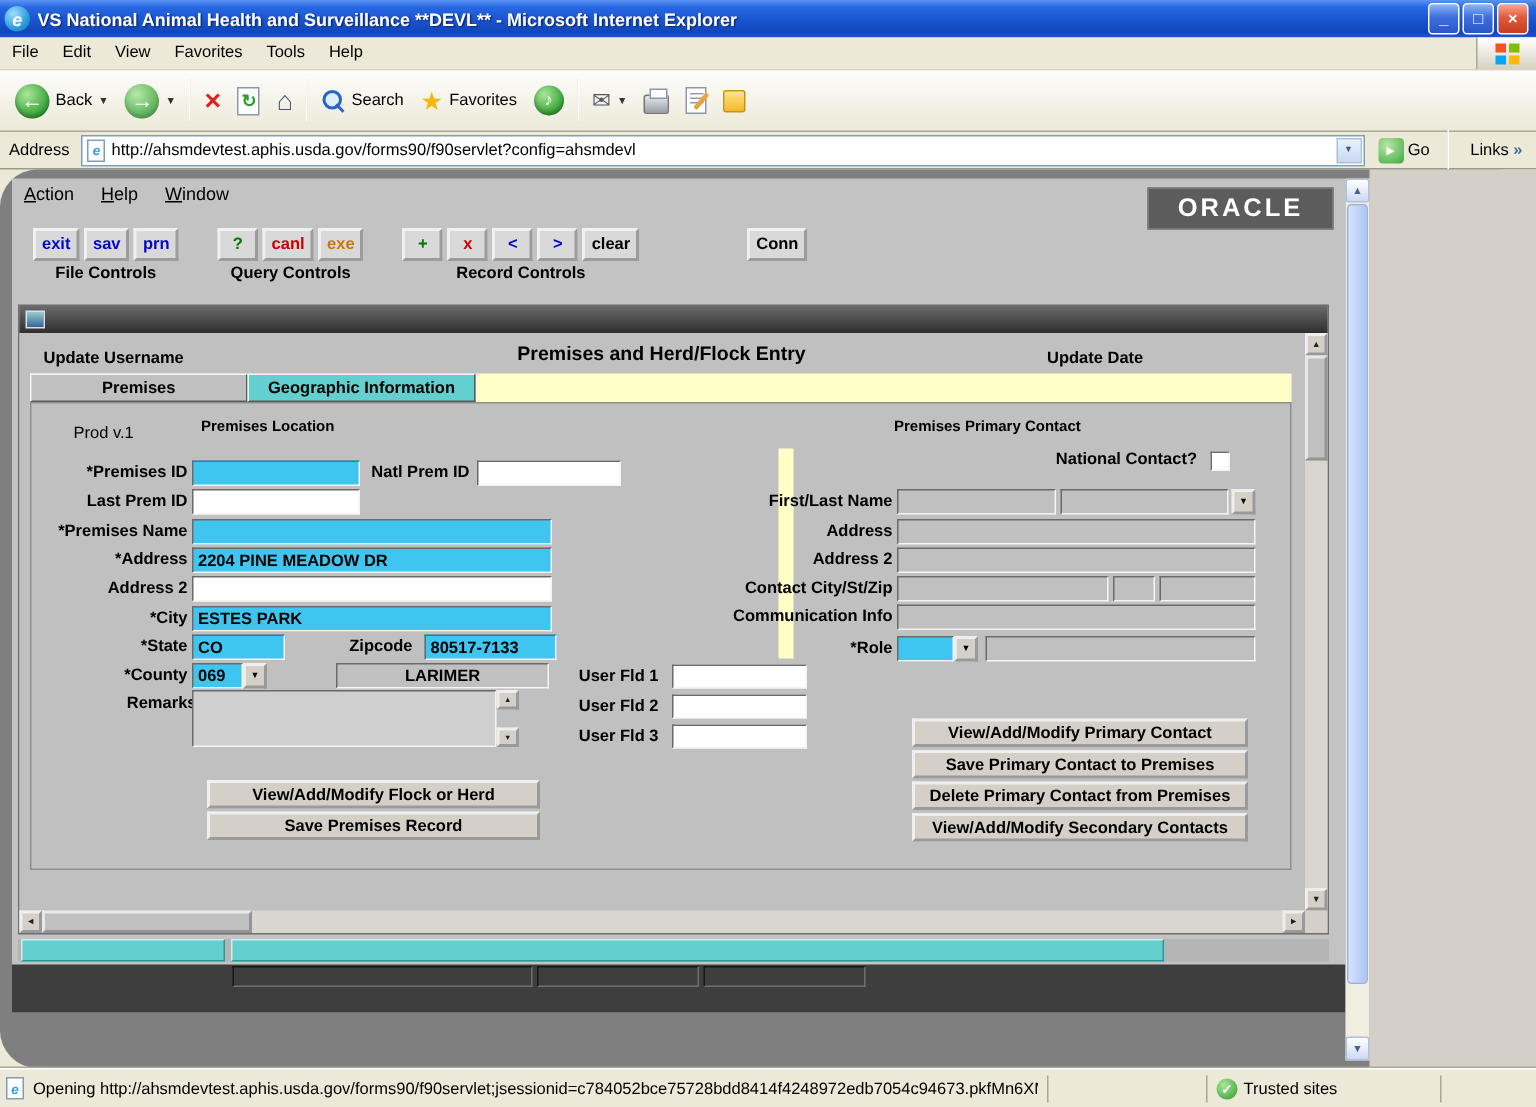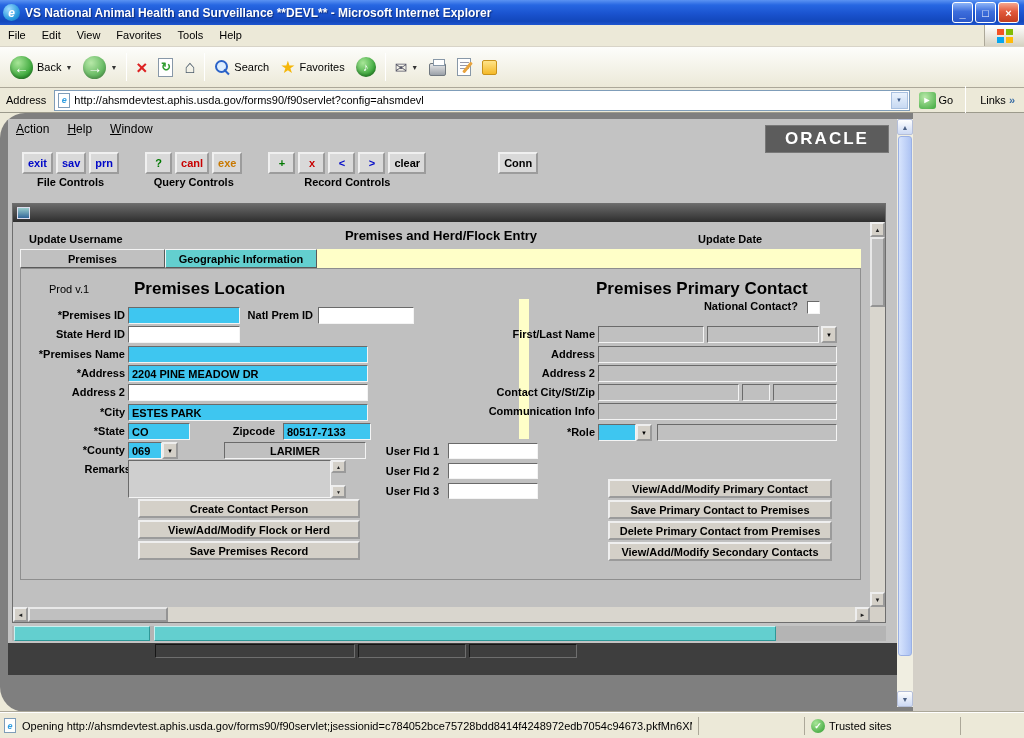--- a/index.html
+++ b/index.html
@@ -121,21 +121,21 @@
   #canvas { left:0; top:18px; width:857px; height:385px; background:#C0C0C0; }
 
   .sbar { background:#D9D6CE; }
   .sbtn { position:absolute; width:15px; height:15px; background:#D4D0C8; border:2px outset #EEE;
     font-size:6px; color:#222; display:flex; align-items:center; justify-content:center; }
   .sthumb { position:absolute; background:#C0C0C0; border:2px outset #E8E8E8; }
 
   
   .flabel { font-weight:bold; text-align:right; line-height:17px; white-space:nowrap; }
   .hdr1 { font-weight:bold; font-size:13px; }
-  .hdr2 { font-weight:bold; font-size:17px; }
+  .hdr2 { font-weight:bold; font-size:10px; }
   .tabstrip { background:#FFFFC8; }
   .tab { height:19px; display:flex; align-items:center; justify-content:center; font-weight:bold;
     border:1px solid; border-color:#F4F4F4 #5A5A5A #5A5A5A #F4F4F4; }
   .tab.active { background:#C0C0C0; }
   .tab.geo { background:#63CFCF; }
   .cbox { border:1px solid #8E8E8E; }
   .tfield { height:17px; border:1px solid; border-color:#6A6A6A #F4F4F4 #F4F4F4 #6A6A6A;
     background:#FFF; font:bold 11px "Liberation Sans",sans-serif; padding:0 3px; color:#000; outline:none; }
   .cyanf { background:#3EC6F0; }
   .grayf { background:#C0C0C0;text-align:center; }
@@ -342,21 +342,21 @@
           <span class="flabel ab" style="left:637px;top:29px;width:140px;">National Contact?</span>
           <span class="chkbox ab" style="left:786px;top:32px;"></span>
 
           <div class="ystrip ab" style="left:498px;top:30px;width:10px;height:140px;"></div>
 
           <span class="flabel ab" style="left:0;top:38px;width:104px;">*Premises ID</span>
           <input class="tfield cyanf ab" style="left: 107px; top: 38px; width: 112px;" value="">
           <span class="flabel ab" style="left:200px;top:38px;width:92px;">Natl Prem ID</span>
           <input class="tfield ab" style="left: 297px; top: 38px; width: 96px;" value="">
 
-          <span class="flabel ab" style="left:0;top:57px;width:104px;">State Herd ID</span>
+          <span class="flabel ab" style="left:0;top:57px;width:104px;">Last Prem ID</span>
           <input class="tfield ab" style="left: 107px; top: 57px; width: 112px;" value="">
 
           <span class="flabel ab" style="left:0;top:77px;width:104px;">*Premises Name</span>
           <input class="tfield cyanf ab" style="left: 107px; top: 77px; width: 240px;" value="">
 
           <span class="flabel ab" style="left:0;top:96px;width:104px;">*Address</span>
           <input class="tfield cyanf ab" style="left: 107px; top: 96px; width: 240px;" value="2204 PINE MEADOW DR">
 
           <span class="flabel ab" style="left:0;top:115px;width:104px;">Address 2</span>
           <input class="tfield ab" style="left: 107px; top: 115px; width: 240px;" value="">
@@ -379,21 +379,20 @@
           <span class="sbtn" style="left:310px;top:191px;height:13px;font-size:5px;">▲</span>
           <span class="sbtn" style="left:310px;top:216px;height:13px;font-size:5px;">▼</span>
 
           <span class="flabel ab" style="left:330px;top:174px;width:88px;">User Fld 1</span>
           <input class="tfield ab" style="left: 427px; top: 174px; width: 90px; height: 16px;">
           <span class="flabel ab" style="left:330px;top:194px;width:88px;">User Fld 2</span>
           <input class="tfield ab" style="left: 427px; top: 194px; width: 90px; height: 16px;">
           <span class="flabel ab" style="left:330px;top:214px;width:88px;">User Fld 3</span>
           <input class="tfield ab" style="left: 427px; top: 214px; width: 90px; height: 16px;">
 
-          <button class="fbtn ab" style="left:117px;top:230px;width:222px;">Create Contact Person</button>
           <button class="fbtn ab" style="left:117px;top:251px;width:222px;">View/Add/Modify Flock or Herd</button>
           <button class="fbtn ab" style="left:117px;top:272px;width:222px;">Save Premises Record</button>
 
           <span class="flabel ab" style="left:420px;top:57px;width:154px;">First/Last Name</span>
           <input class="tfield grayf ab" style="left: 577px; top: 57px; width: 106px;">
           <input class="tfield grayf ab" style="left: 686px; top: 57px; width: 112px;">
           <span class="ddbtn ab" style="left:800px;top:57px;">▼</span>
 
           <span class="flabel ab" style="left:420px;top:77px;width:154px;">Address</span>
           <input class="tfield grayf ab" style="left: 577px; top: 77px; width: 239px;">

